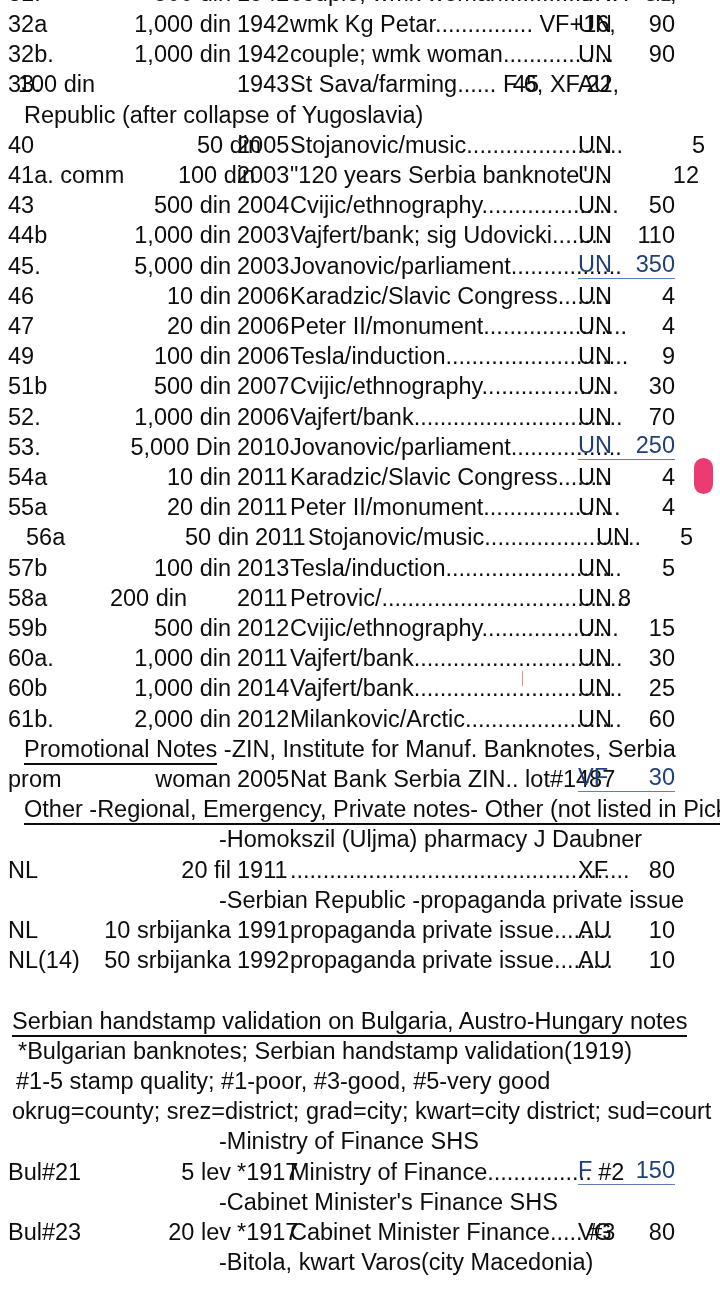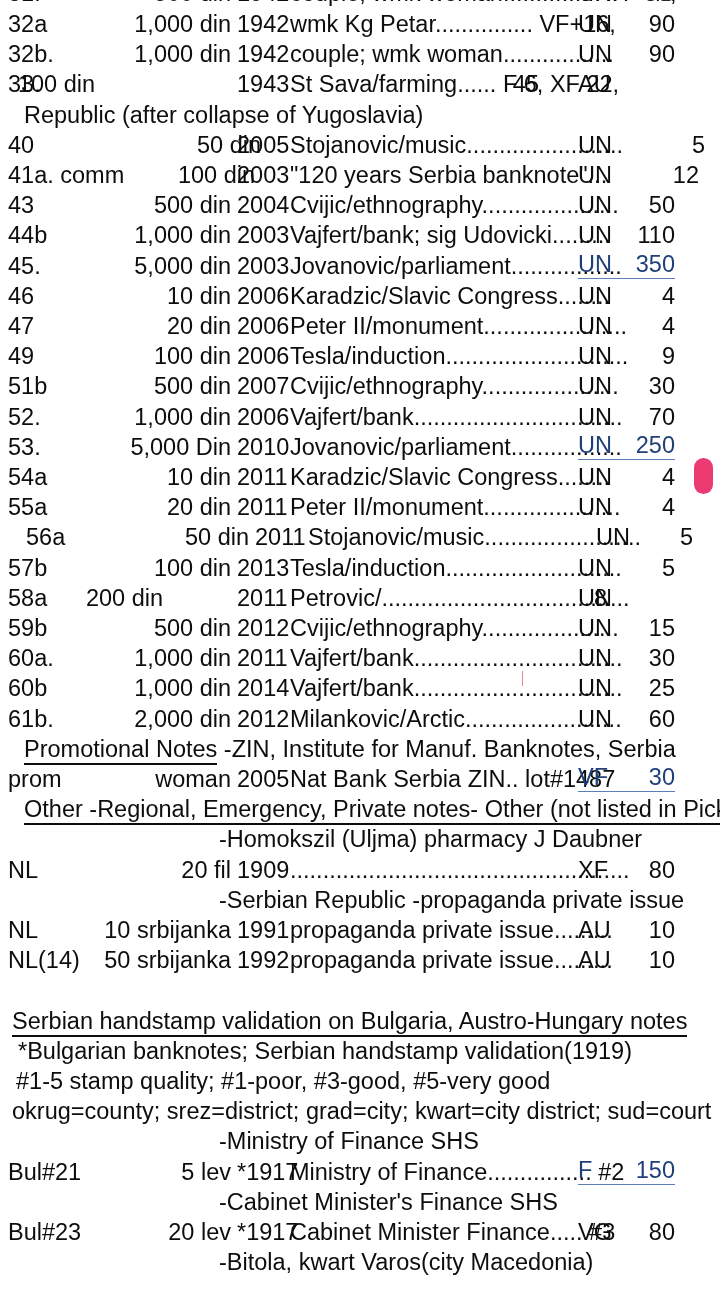--- a/index.html
+++ b/index.html
@@ -292,21 +292,21 @@
       <span class="price">5</span>
     </div>
     <div class="row" style="position: absolute; left: 0px; width: 720px; top: 552.6px;">
       <span class="cat">57b</span>
       <span class="denom">100 din</span>
       <span class="year">2013</span>
       <span class="desc">Tesla/induction...........................</span>
       <span class="grade">UN</span>
       <span class="price">5</span>
     </div>
-    <div class="row" style="position: absolute; left: 0px; width: 652px; top: 582.8px;">
+    <div class="row" style="position: absolute; left: 0px; width: 652px; top: 582.8px; padding-left: 24px;">
       <span class="cat">58a</span>
       <span class="denom">200 din</span>
       <span class="year">2011</span>
       <span class="desc">Petrovic/......................................</span>
       <span class="grade">UN</span>
       <span class="price">8</span>
     </div>
     <div class="row" style="position: absolute; left: 0px; width: 720px; top: 613px;">
       <span class="cat">59b</span>
       <span class="denom">500 din</span>
@@ -354,21 +354,21 @@
     </div>
     <div class="row" style="position: absolute; left: 0px; width: 720px; top: 794.2px;">
       <span class="indent-line" style="left: 24px;"><span class="hdr-underline">Other -Regional, Emergency, Private notes- Other (not listed in Pick)</span></span>
     </div>
     <div class="row" style="position: absolute; left: 0px; width: 720px; top: 824.4px;">
       <span class="indent-line" style="left: 219px;">-Homokszil (Uljma) pharmacy J Daubner</span>
     </div>
     <div class="row" style="position: absolute; left: 0px; width: 720px; top: 854.6px;">
       <span class="cat">NL</span>
       <span class="denom">20 fil</span>
-      <span class="year">1909</span>
+      <span class="year">1911</span>
       <span class="desc">....................................................</span>
       <span class="grade">XF</span>
       <span class="price">80</span>
     </div>
     <div class="row" style="position: absolute; left: 0px; width: 720px; top: 884.8px;">
       <span class="indent-line" style="left: 219px;">-Serbian Republic -propaganda private issue</span>
     </div>
     <div class="row" style="position: absolute; left: 0px; width: 720px; top: 915px;">
       <span class="cat">NL</span>
       <span class="denom">10 srbijanka</span>

